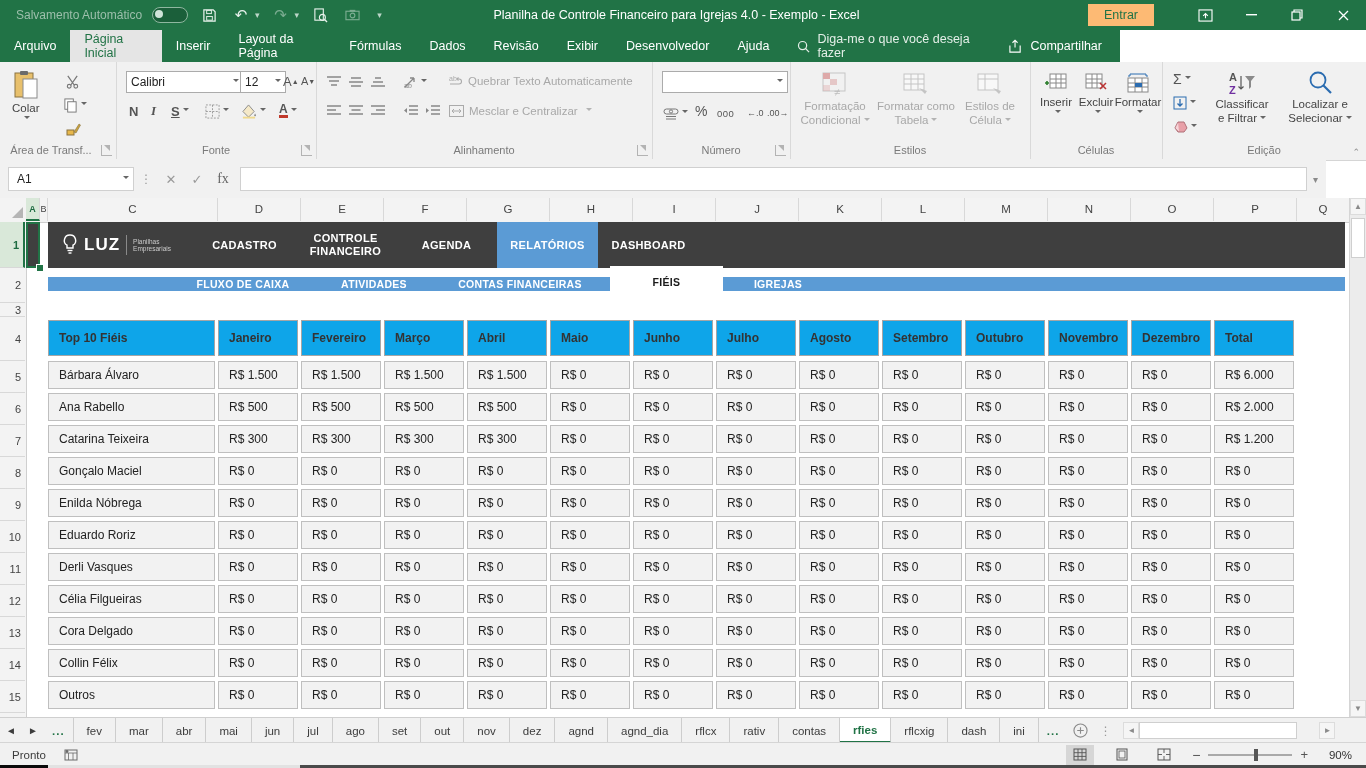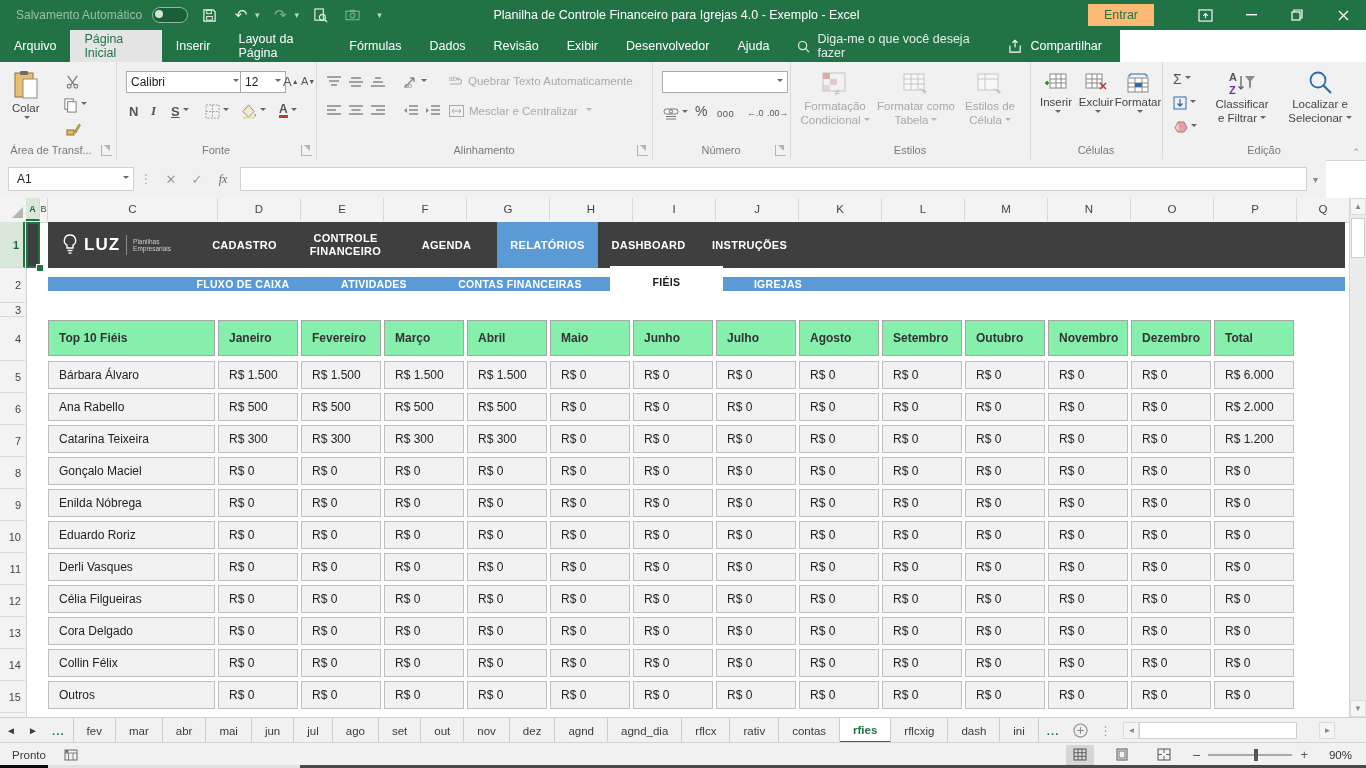--- a/index.html
+++ b/index.html
@@ -42,21 +42,21 @@
   .combo{background:#fff;border:1px solid #ababab;height:20px;display:flex;align-items:center;font-size:12px;padding:0 4px;color:#222;}
   .combo .caret{margin-left:auto;}
   .dis-txt{color:#a8a8a8;}
   .iconbox{display:inline-flex;align-items:center;justify-content:center;}
   .fmt-letter{font-weight:bold;font-size:13px;color:#555;}
   
   .formulabar{left:0;top:160px;width:1326px;height:38px;background:#f1f1f1;border-bottom:2px solid #ec4899;display:flex;align-items:center;}
   .namebox{margin-left:8px;width:116px;height:22px;background:#fff;border:1px solid #d0d0d0;display:flex;align-items:center;font-size:12px;color:#222;padding-left:8px;}
   .fb-dots{color:#9a9a9a;margin:0 6px;font-size:12px;}
   .fb-btn{width:26px;text-align:center;color:#9a9a9a;font-size:13px;}
-  .fx{font-style:italic;font-family:"Liberation Serif",serif;color:#666;font-size:12px;}
+  .fx{font-family:"Liberation Serif",serif;color:#666;font-size:14px;}
   .fb-input{flex:1;height:22px;background:#fff;border:1px solid #d0d0d0;margin-left:4px;margin-right:6px;display:flex;align-items:center;}
   .fb-expand{color:#8a8a8a;font-size:10px;margin-right:8px;}
   
   .colheaders{left:0;top:198px;width:1366px;height:24px;background:#f3f3f3;border-bottom:1px solid #cfcfcf;}
   .selectall{position:absolute;left:0;top:0;width:26px;height:23px;border-right:1px solid #cfcfcf;}
   .selectall:after{content:"";position:absolute;right:3px;bottom:3px;border-left:11px solid transparent;border-bottom:11px solid #b5b5b5;}
   .colhead{position:absolute;top:0;height:23px;border-right:1px solid #d8d8d8;text-align:center;font-size:11.5px;color:#444;line-height:23px;box-sizing:border-box;}
   .colhead.sel{background:#d9e8d9;color:#1e6b41;border-bottom:2px solid #217346;font-weight:bold;}
   .rowheaders{left:0;top:222px;width:26px;height:495px;background:#f3f3f3;border-right:1px solid #cfcfcf;}
   .rowhead{position:absolute;left:0;width:25px;border-bottom:1px solid #d8d8d8;font-size:11px;color:#444;display:flex;align-items:center;justify-content:flex-end;padding-right:4px;box-sizing:border-box;}
@@ -69,21 +69,21 @@
   .brand-sub{font-size:6.5px;line-height:7.5px;color:#cccccc;}
   .navitem{display:flex;align-items:center;justify-content:center;text-align:center;font-weight:bold;font-size:11px;letter-spacing:.3px;width:101px;cursor:pointer;line-height:13px;}
   .navitem.active{background:#5b9bd5;}
   .subnav{left:48px;top:277px;width:1297px;height:14px;background:#5b9bd5;display:flex;align-items:center;color:#fff;}
   .subitem{font-weight:bold;font-size:10.5px;letter-spacing:.3px;cursor:pointer;text-align:center;}
   .subitem.active{background:#ffffff;color:#1a1a1a;display:flex;align-items:center;justify-content:center;}
   
   .sheet-table{left:48px;top:320px;}
   .trow{display:flex;}
   .tcell{box-sizing:border-box;background:#f2f2f2;border:1px solid #bfbfbf;margin-right:3px;margin-bottom:4px;font-size:12px;color:#222;display:flex;align-items:center;padding-left:10px;height:28px;}
-  .tcell.head{background:#86efac;border-color:#a6a6a6;font-weight:bold;color:#333;height:36px;margin-bottom:5px;}
+  .tcell.head{background:#0ea5e9;border-color:#a6a6a6;font-weight:bold;color:#333;height:36px;margin-bottom:5px;}
   .tcell.name{width:167px;}
   .tcell.val{width:80px;}
   
   .sel-box{left:26px;top:222px;width:14px;height:46px;background:#3f3f3f;border:2px solid #217346;box-sizing:border-box;}
   .sel-handle{left:36px;top:264px;width:6px;height:6px;background:#217346;border:1px solid #fff;box-sizing:content-box;}
   
   .vscroll{left:1349px;top:198px;width:17px;height:519px;background:#ececec;border-left:1px solid #d5d5d5;}
   .vs-btn{position:absolute;left:0;width:16px;height:17px;background:#f5f5f5;border:1px solid #dcdcdc;display:flex;align-items:center;justify-content:center;color:#8a8a8a;font-size:8px;box-sizing:border-box;}
   .vs-thumb{position:absolute;left:1px;top:20px;width:14px;height:40px;background:#fff;border:1px solid #cfcfcf;box-sizing:border-box;}
   
@@ -570,23 +570,20 @@
         <span style="white-space: normal; max-width: 80px;">CONTROLE FINANCEIRO</span>
       </div>
       <div class="navitem">
         <span style="white-space: nowrap; max-width: 80px;">AGENDA</span>
       </div>
       <div class="navitem active">
         <span style="white-space: nowrap; max-width: 80px;">RELATÓRIOS</span>
       </div>
       <div class="navitem">
         <span style="white-space: nowrap; max-width: 80px;">DASHBOARD</span>
-      </div>
-      <div class="navitem">
-        <span style="white-space: nowrap; max-width: 80px;">INSTRUÇÕES</span>
       </div>
     </div>
 </div>
 <div class="abs subnav">
   <div style="width:120px;"></div>
   <div id="sub-items" style="display:flex;align-items:center;height:100%;">
       <div class="subitem" style="width: 150px;">FLUXO DE CAIXA</div>
       <div class="subitem" style="width: 112px;">ATIVIDADES</div>
       <div class="subitem" style="width: 180px;">CONTAS FINANCEIRAS</div>
       <div class="subitem active" style="width: 113px; height: 32px; margin-top: -4px;">FIÉIS</div>

